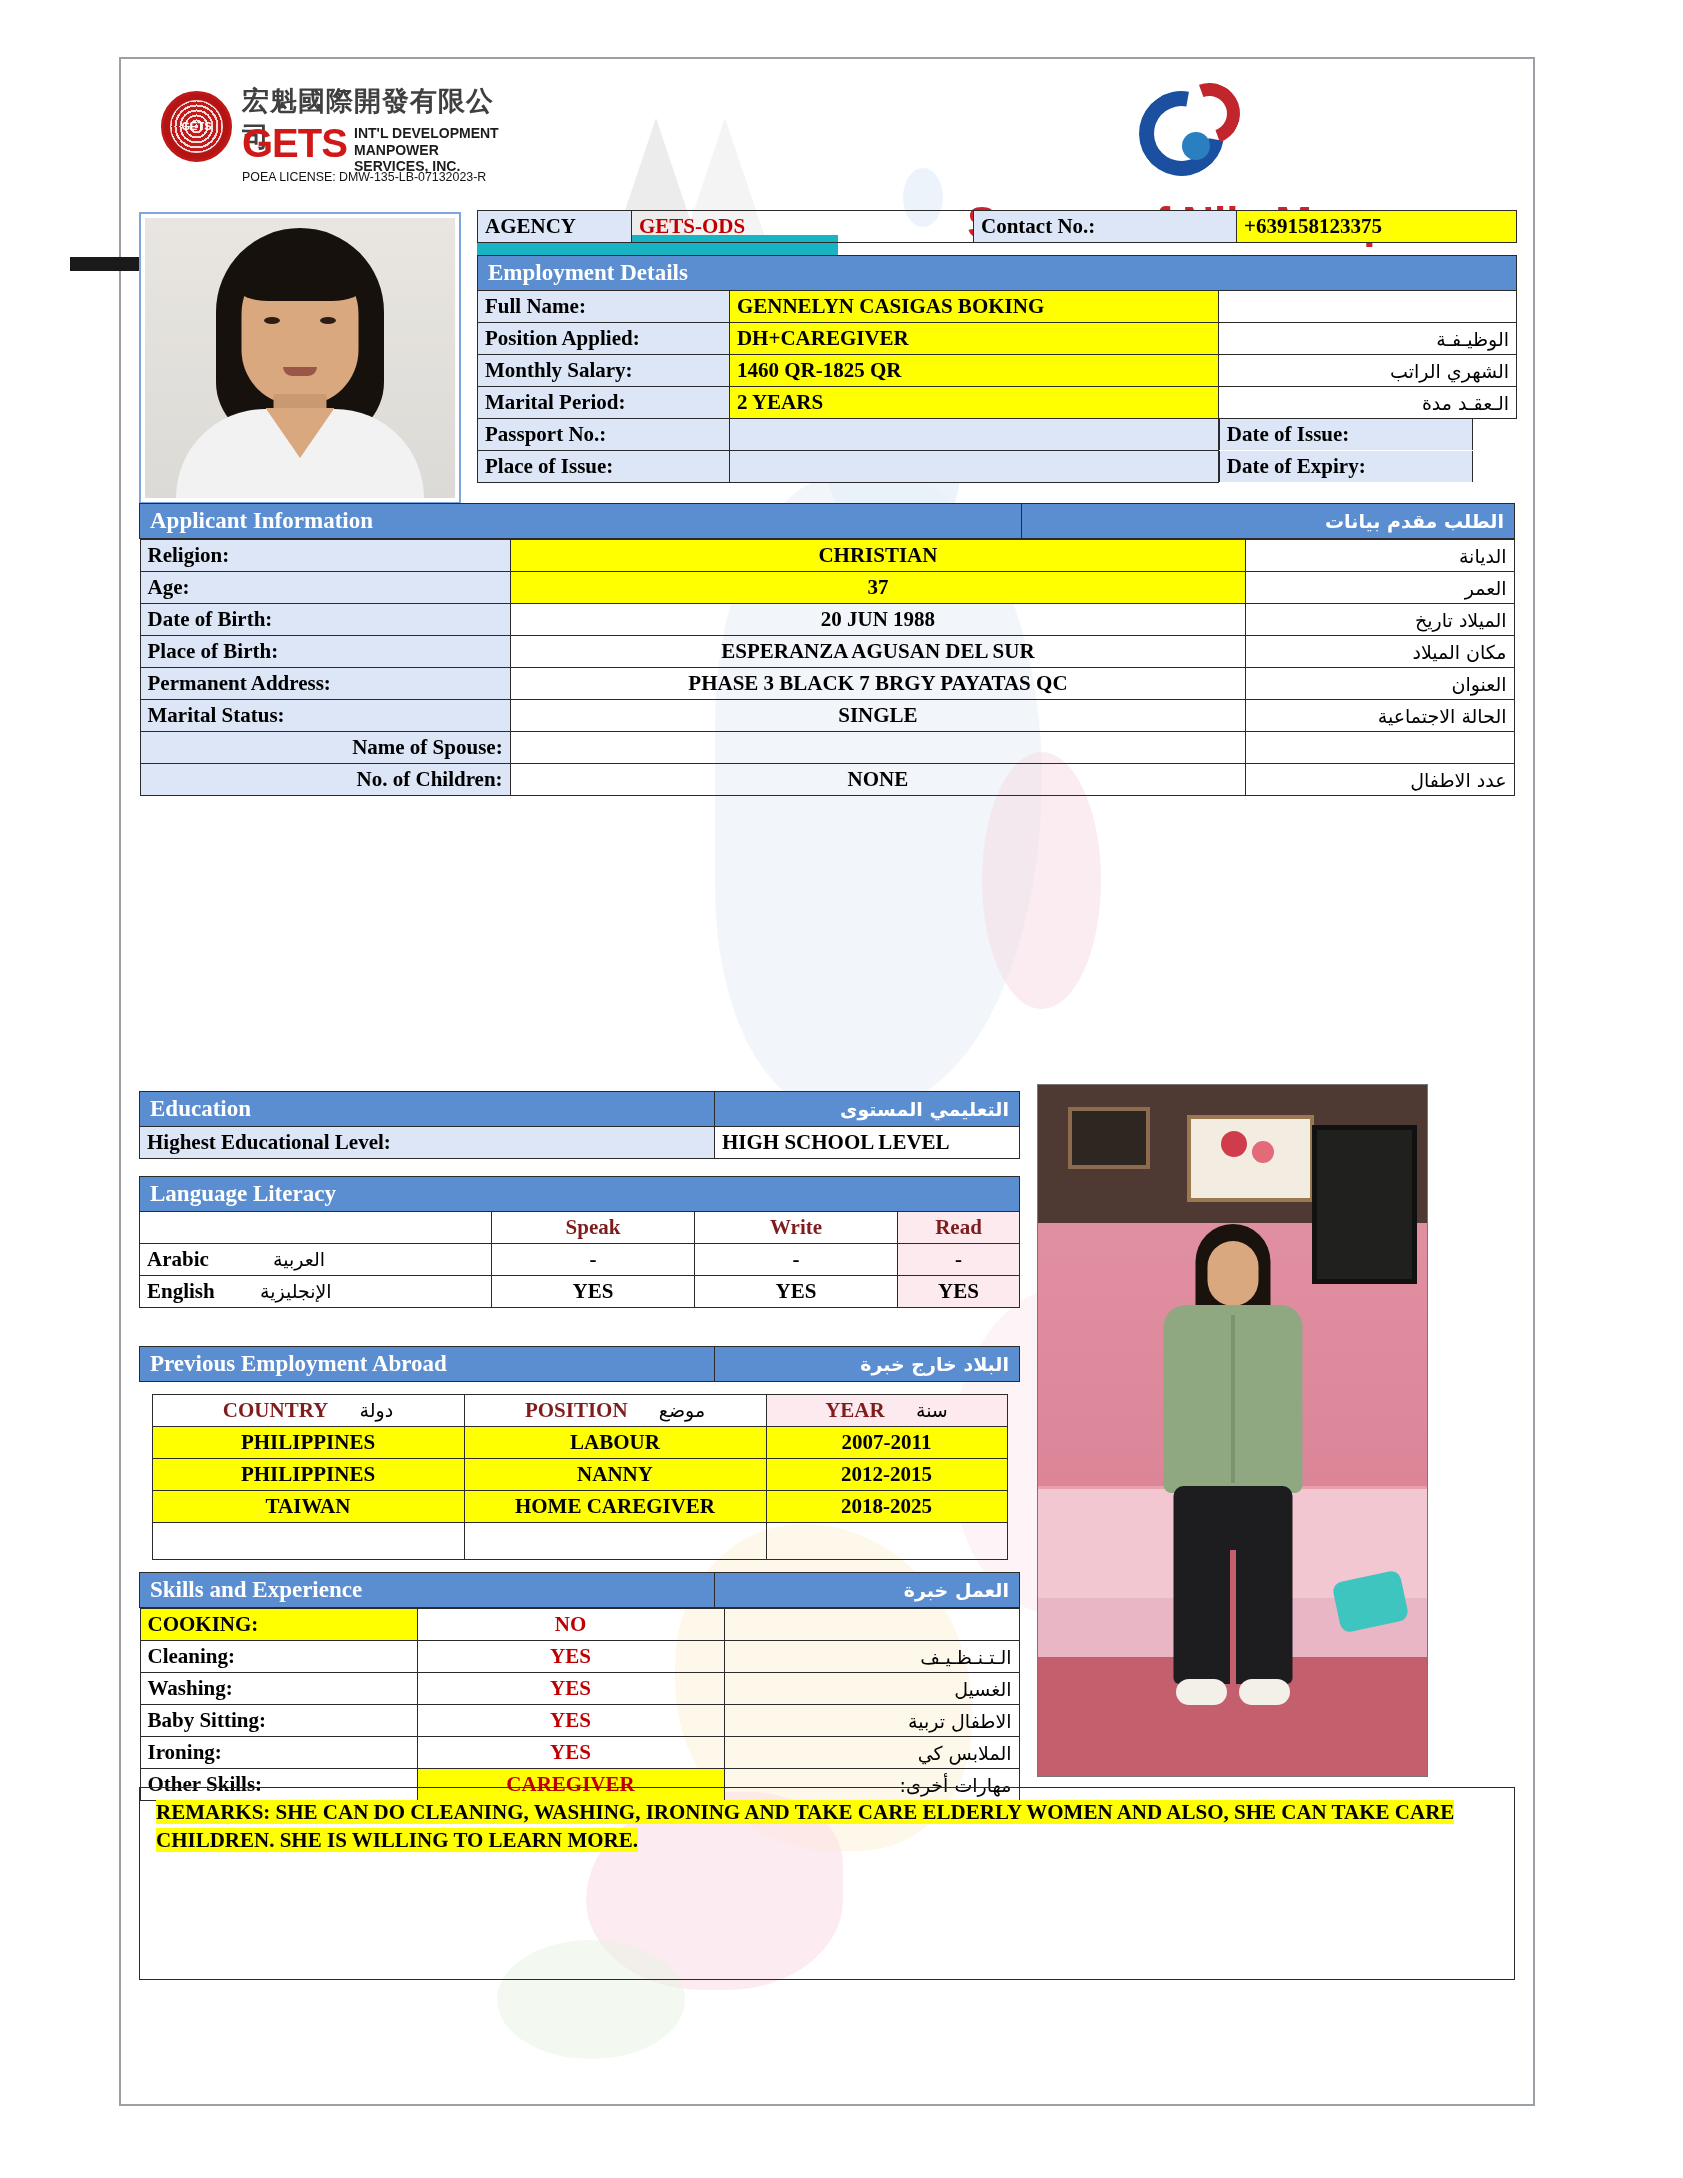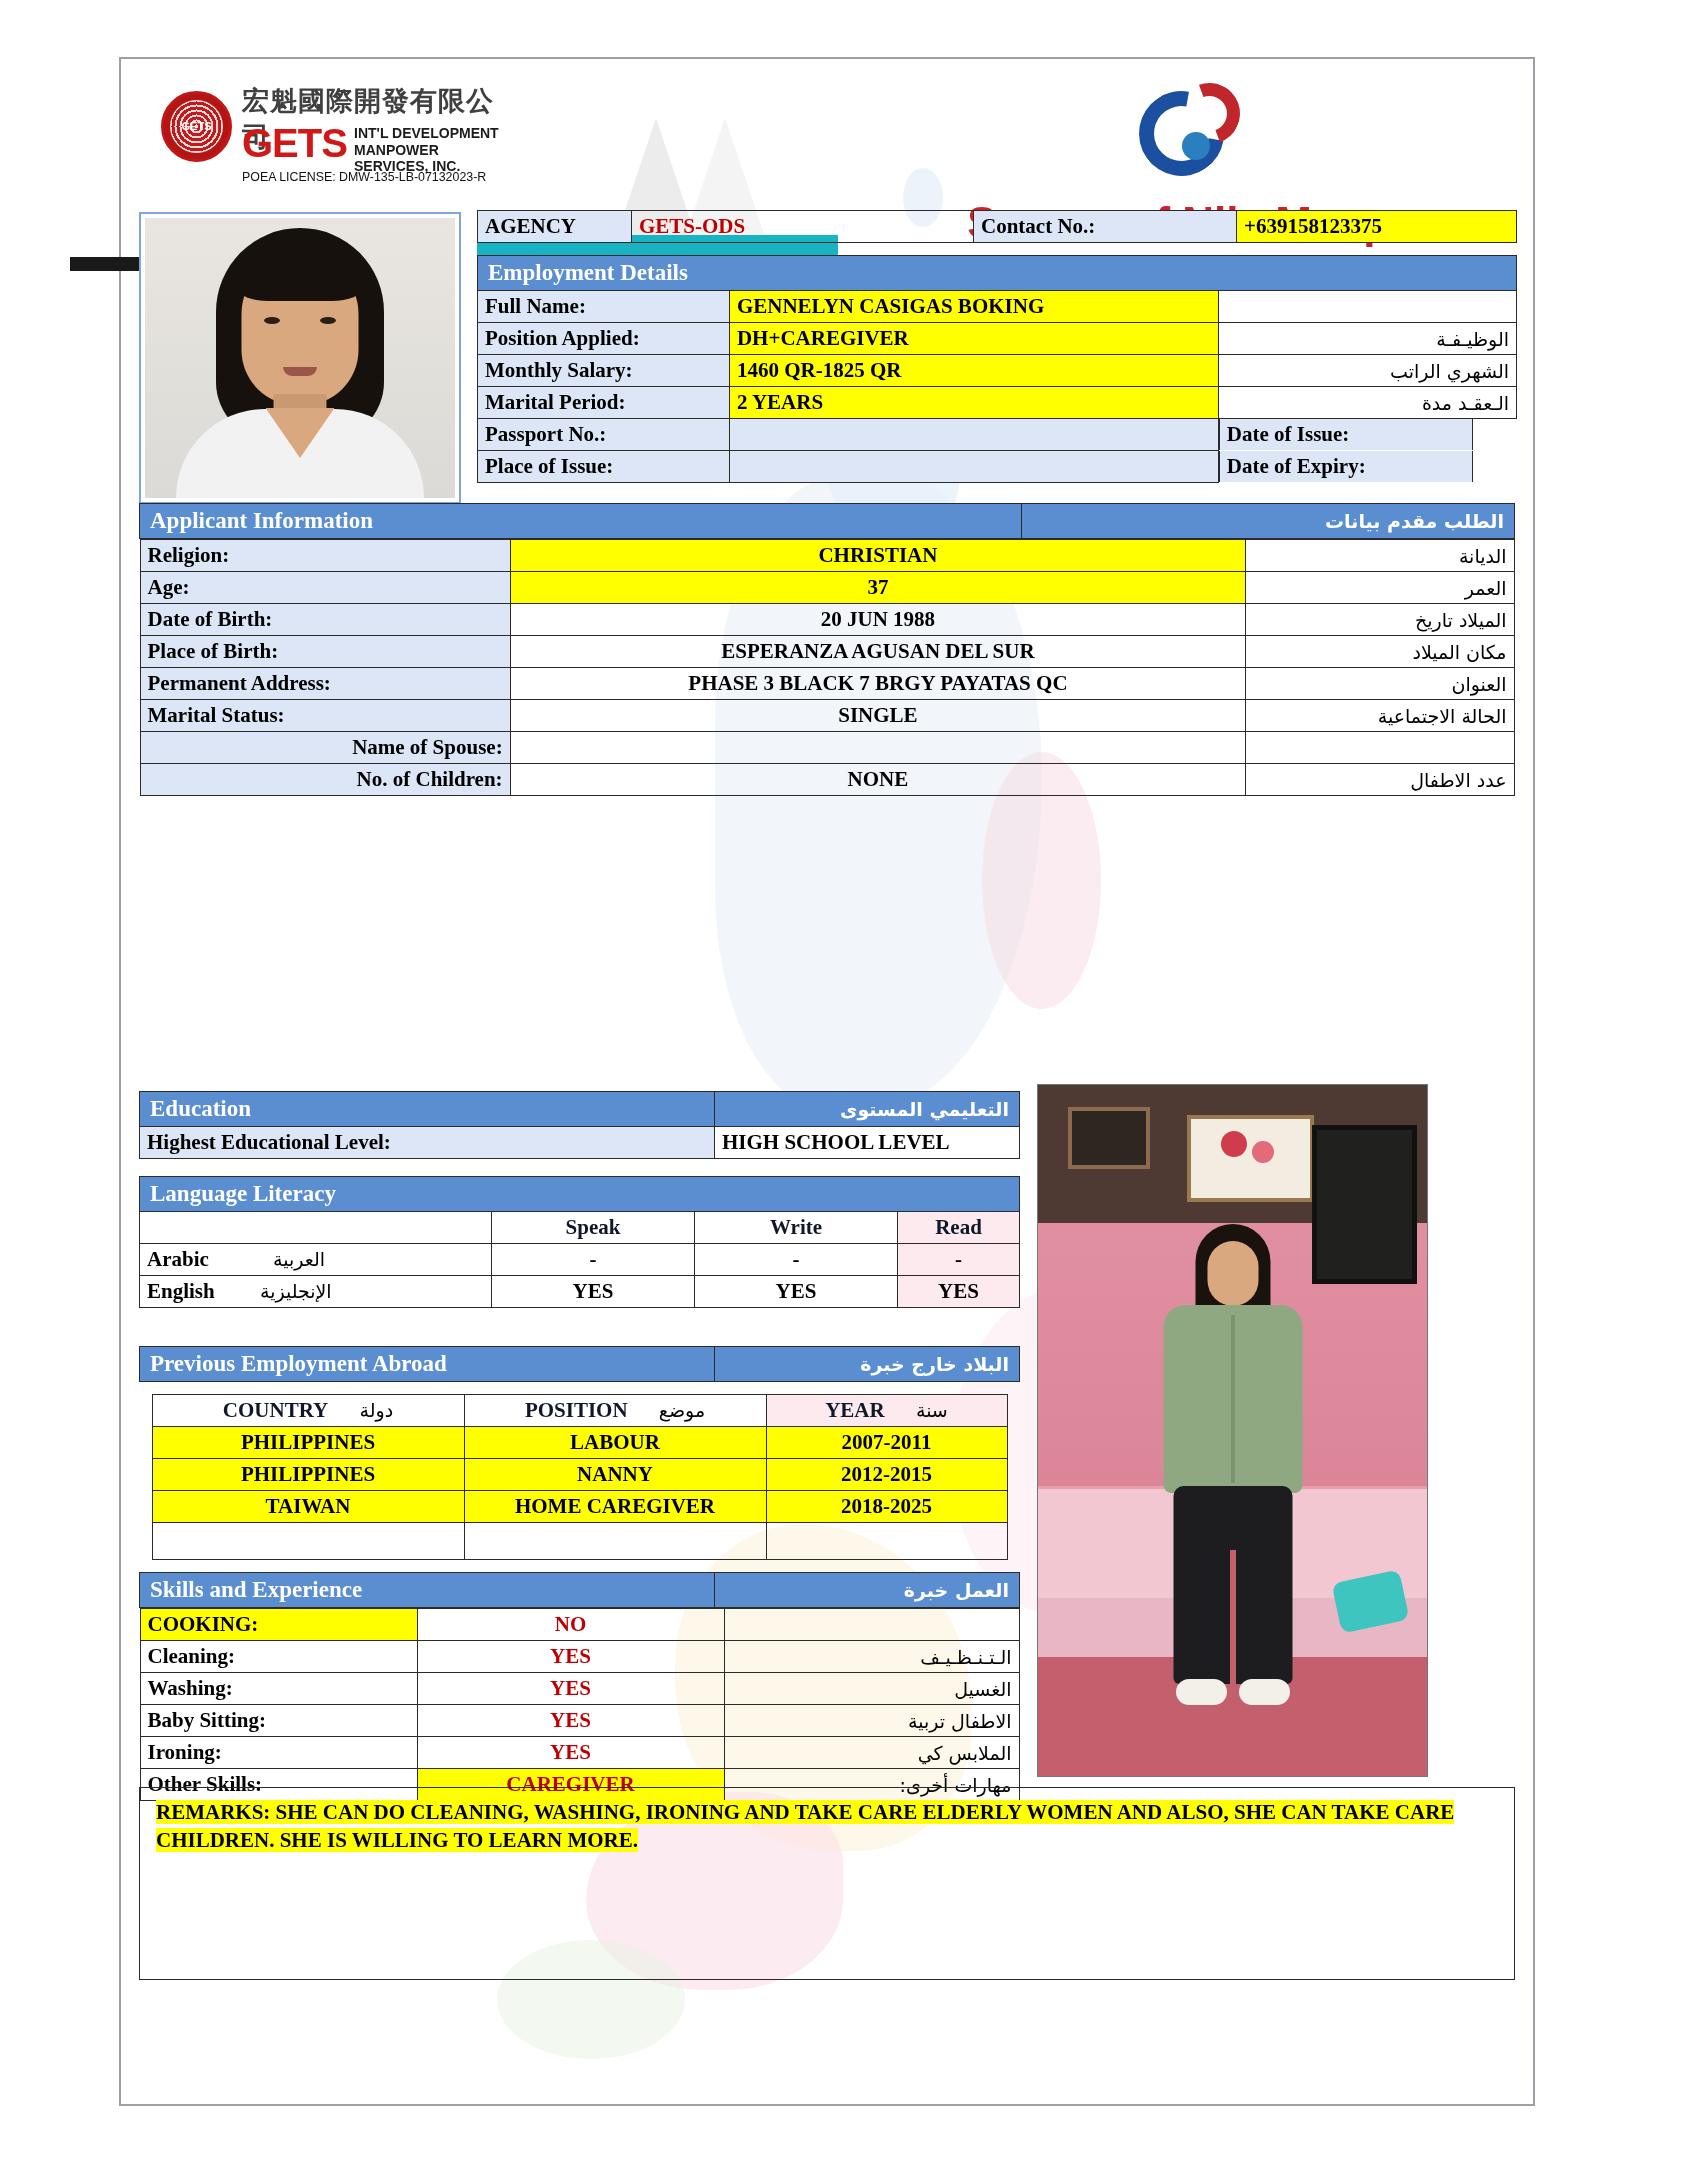--- a/index.html
+++ b/index.html
@@ -85,21 +85,21 @@
   .blk{position:absolute;box-sizing:border-box;}
   table{border-collapse:collapse;width:100%;}
   td,th{border:1.3px solid #2b2b2b;padding:3px 7px;font-size:21px;vertical-align:middle;}
   .lbl{font-weight:bold;background:#dce6f6;color:#000;}
   .secthdr{background:#5a8ed0;color:#fff;font-weight:bold;font-size:23px;padding:4px 10px;}
   .ar{font-family:"DejaVu Sans",sans-serif;font-size:19px;text-align:right;direction:rtl;}
   .hl{background:#ffff00;font-weight:bold;}
   .val{font-weight:bold;}
   .ctr{text-align:center;}
   .red{color:#c00000;font-weight:bold;}
-  .blue{color:#0f172a;font-weight:bold;}
+  .blue{color:#7f1d1d;font-weight:bold;}
   .empty-cell{background:#dce6f6;}
 
   
   .photo-frame{
     position:absolute;left:18px;top:153px;width:322px;height:292px;
     border:2px solid #7ea6d8;background:#fff;padding:4px;box-sizing:border-box;
   }
   .photo-inner{
     width:100%;height:100%;
     background:linear-gradient(#e9e6e1,#dcdad6);

